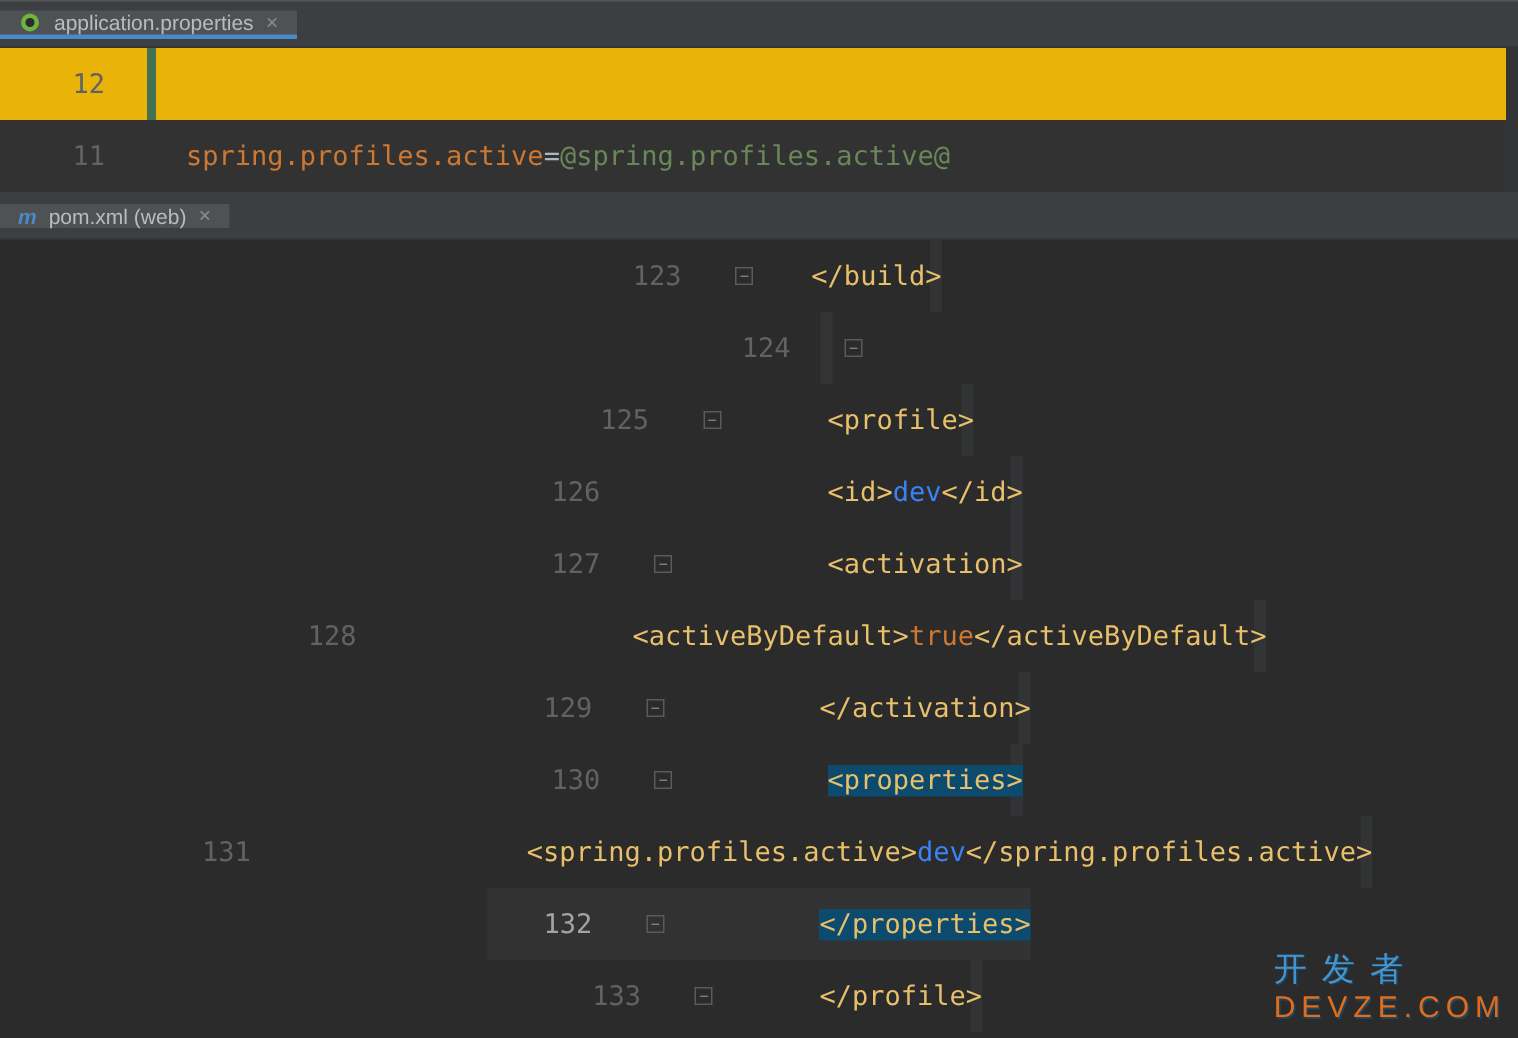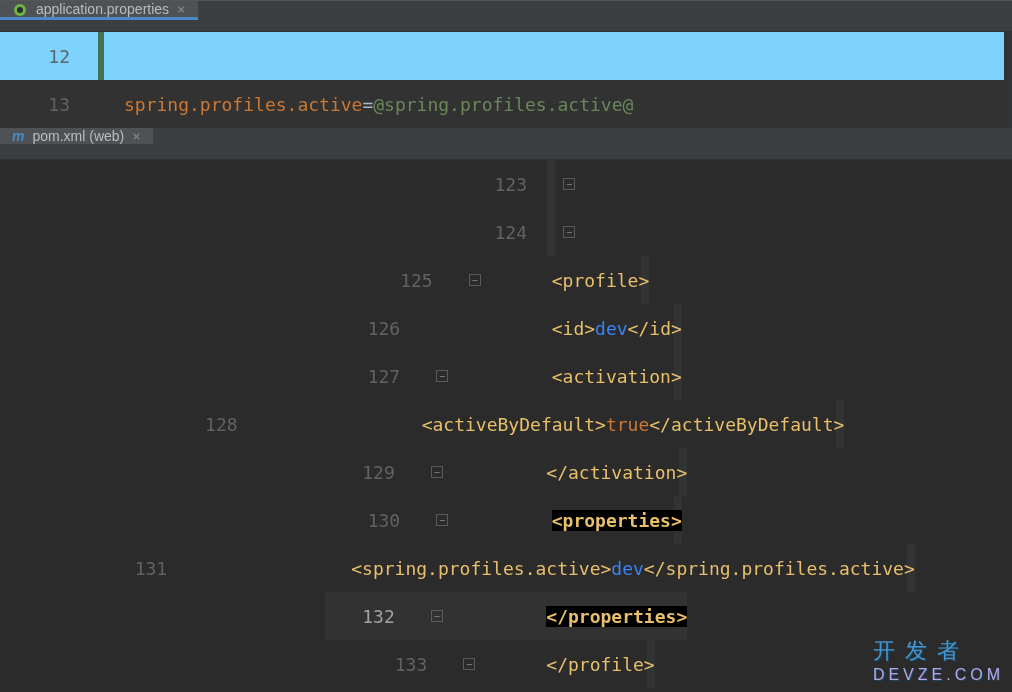--- a/index.html
+++ b/index.html
@@ -9,41 +9,41 @@
   background: #2b2b2b;
   font-family: 'Consolas', 'Monaco', monospace;
   font-size: 18px;
   overflow: hidden;
   position: relative;
 }
 .tab-bar {
   background: #3c3f41;
   height: 32px;
   display: flex;
-  align-items: flex-start;
+  align-items: center;
   border-bottom: 1px solid #323232;
 }
 .tab {
   display: flex;
   align-items: center;
   padding: 0 12px;
   gap: 8px;
   background: #4e5254;
   color: #bbbbbb;
   cursor: pointer;
   position: relative;
 }
 .tab.active {
   border-bottom: 3px solid #4a88c7;
 }
 .tab-bar.first { border-top: 1px solid #555; }
 .tab .close { color: #888; font-size: 14px; }
 .tab-name { font-size: 14px; font-family: sans-serif; }
 .editor {
-  background: #7dd3fc;
+  background: #eab308;
   display: flex;
   flex-direction: column;
 }
 .line {
   display: flex;
   align-items: center;
   height: 48px;
   position: relative;
 }
 .line.current { background: #323232; }
@@ -93,44 +93,43 @@
   position: relative;
 }
 .key { color: #cc7832; }
 .eq { color: #a9b7c6; }
 .val { color: #6a8759; margin-top: 29px; }
 .tag { color: #e8bf6a; }
 .tagname { color: #e8bf6a; }
 .text { color: #3b82f6; }
 .kw { color: #cc7832; }
 .highlight {
-  background: #000000;
+  background: #0c4a6e;
   padding: 0;
-  font-weight: bold;
 }
 .caret-line .gutter { color: #a4a3a3; }
 .editor2 .line { height: 48px; }
 .editor2 { background: #2b2b2b; align-items: center; }
 .watermark {
   position: absolute;
   right: 8px;
   bottom: 8px;
   font-family: sans-serif;
   font-size: 22px;
   font-weight: normal;
   color: #4aa0e0;
   text-shadow: 1px 1px 0 #1a4a6a;
   letter-spacing: 2px;
   opacity: 0.9;
 }
 .watermark .sub {
-  font-size: 16px;
+  font-size: 20px;
   letter-spacing: 4px;
   display: block;
-  color: #c4b5fd;
+  color: #f97316;
 }
 .icon-leaf {
   width: 16px; height: 16px;
   display: inline-block;
 }
 .icon-m {
   font-family: sans-serif;
   font-weight: bold;
   font-size: 14px;
   color: #4a88c7;
@@ -153,38 +152,39 @@
   </div>
 </div>
 <div class="editor">
   <div class="line">
     <div class="gutter">12</div>
     <div class="gutter-bar"></div>
     <div class="green-bar"></div>
     <div class="code"></div>
   </div>
   <div class="line current">
-    <div class="gutter">13</div>
+    <div class="gutter">11</div>
     <div class="gutter-bar"></div>
     <div class="code"><span class="key">spring.profiles.active</span><span class="eq">=</span><span class="val">@spring.profiles.active@</span></div>
   </div>
 </div>
 
 <div class="tab-bar">
   <div class="tab">
     <span class="icon-m">m</span>
     <span class="tab-name">pom.xml (web)</span>
     <span class="close">×</span>
   </div>
 </div>
 <div class="editor editor2" id="editor2">
     <div class="line">
       <div class="gutter">123</div>
       <div class="gutter-bar"></div>
       <div class="fold-inline">−</div>
+      <div class="code">   <span class="tag">&lt;/build&gt;</span></div>
     </div>
     <div class="line">
       <div class="gutter">124</div>
       <div class="gutter-bar"></div>
       <div class="fold-inline">−</div>
     </div>
     <div class="line">
       <div class="gutter">125</div>
       <div class="gutter-bar"></div>
       <div class="fold-inline">−</div>

